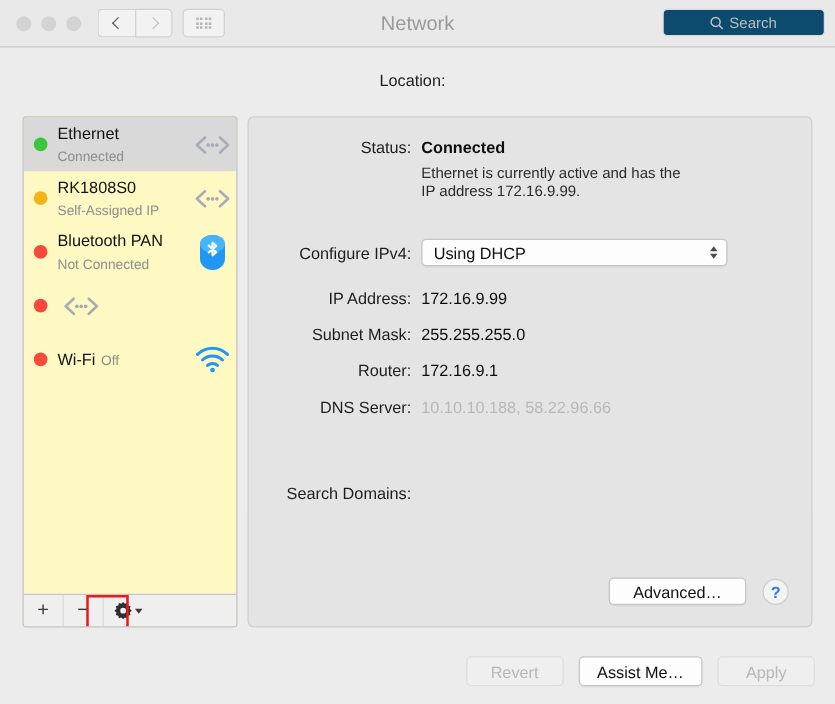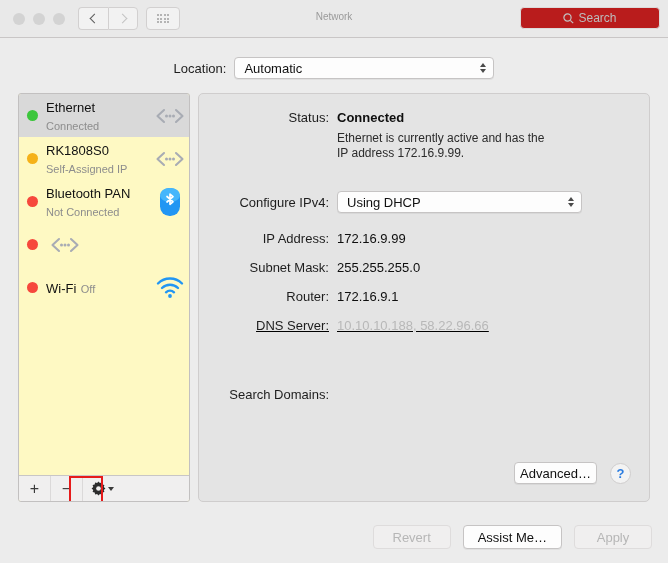--- a/index.html
+++ b/index.html
@@ -40,26 +40,26 @@
   .grid-btn {
     position: absolute; left: 146px; top: 7px;
     width: 34px; height: 23px;
     border: 1px solid #d2d0d0; border-radius: 4px; background: #f2f2f2;
     display: flex; align-items: center; justify-content: center;
   }
   .dots { display: grid; grid-template-columns: repeat(4, 2px); gap: 1.6px; }
   .dots i { width: 2px; height: 2px; background: #b4b4b4; display: block; }
   .win-title {
     position: absolute; left: 0; right: 0; top: 11px;
-    text-align: center; font-size: 10px; color: #9a9a9a;
+    text-align: center; font-size: 16px; color: #9a9a9a;
   }
   .search {
     position: absolute; right: 8px; top: 7px;
-    width: 140px; height: 22px;
-    background: #b91c1c; border: 1px solid #dcdada; border-radius: 4px;
+    width: 130px; height: 22px;
+    background: #0c4a6e; border: 1px solid #dcdada; border-radius: 4px;
     display: flex; align-items: center; justify-content: center; gap: 4px;
   }
   .search svg { display: block; }
   .search span { font-size: 12px; color: #bdbdbd; }
 
   
   .loc-row {
     position: absolute; top: 57px; left: 0; width: 100%;
     display: flex; align-items: center; justify-content: center;
   }
@@ -136,21 +136,21 @@
   .field-row { position: absolute; display: flex; align-items: flex-start; }
   .f-label { width: 138px; text-align: right; font-size: 13px; color: #1d1d1d; padding-right: 8px; flex: none; }
   .f-value { font-size: 13px; color: #0e0e0e; }
   .f-value.bold { font-weight: bold; }
   .f-value.dim { color: #b8b8b8; }
   .f-desc { font-size: 12px; color: #2b2b2b; line-height: 15px; width: 215px; }
   .popup.ipv4 { width: 245px; }
 
   .advanced {
     position: absolute; right: 52px; bottom: 17px;
-    width: 83px; height: 22px;
+    width: 110px; height: 22px;
     background: #fdfdfd; border: 1px solid #c6c4c4; border-radius: 4px;
     display: flex; align-items: center; justify-content: center;
     font-size: 13px; color: #101010;
     box-shadow: 0 1px 0 rgba(0,0,0,.05);
   }
   .help {
     position: absolute; right: 18px; bottom: 17px;
     width: 21px; height: 21px; border-radius: 50%;
     background: #f3f3f3; border: 1px solid #cfcdcd;
     display: flex; align-items: center; justify-content: center;
@@ -211,27 +211,20 @@
       <svg width="11" height="11" viewBox="0 0 11 11">
         <circle cx="4.5" cy="4.5" r="3.6" fill="none" stroke="#c2c2c2" stroke-width="1.2"></circle>
         <line x1="7.3" y1="7.3" x2="10.2" y2="10.2" stroke="#c2c2c2" stroke-width="1.2"></line>
       </svg>
       <span>Search</span>
     </div>
   </div>
 
   <div class="loc-row">
     <span class="loc-label">Location:</span>
-    <div class="popup loc">
-      <span>Automatic</span>
-      <span class="arrows">
-          <i class="up"></i>
-          <i class="dn"></i>
-        </span>
-    </div>
   </div>
 
   <div class="sidebar">
     <div class="svc-list">
 
       <div class="svc selected">
         <span class="dot" style="background:#3cc63c"></span>
         <span class="svc-txt">
           <span class="svc-name">Ethernet</span>
           <span class="svc-sub">Connected</span>
@@ -356,21 +349,21 @@
     <div class="field-row" style="top:166px; left:0;">
       <span class="f-label">Subnet Mask:</span>
       <span class="f-value">255.255.255.0</span>
     </div>
 
     <div class="field-row" style="top:195px; left:0;">
       <span class="f-label">Router:</span>
       <span class="f-value">172.16.9.1</span>
     </div>
 
-    <div class="field-row" style="top:224px; left:0;text-decoration:underline;">
+    <div class="field-row" style="top:224px; left:0;">
       <span class="f-label">DNS Server:</span>
       <span class="f-value dim">10.10.10.188, 58.22.96.66</span>
     </div>
 
     <div class="field-row" style="top:253px; left:0;margin-top:40px;">
       <span class="f-label">Search Domains:</span>
       <span class="f-value"></span>
     </div>
 
     <div class="advanced">Advanced…</div>

